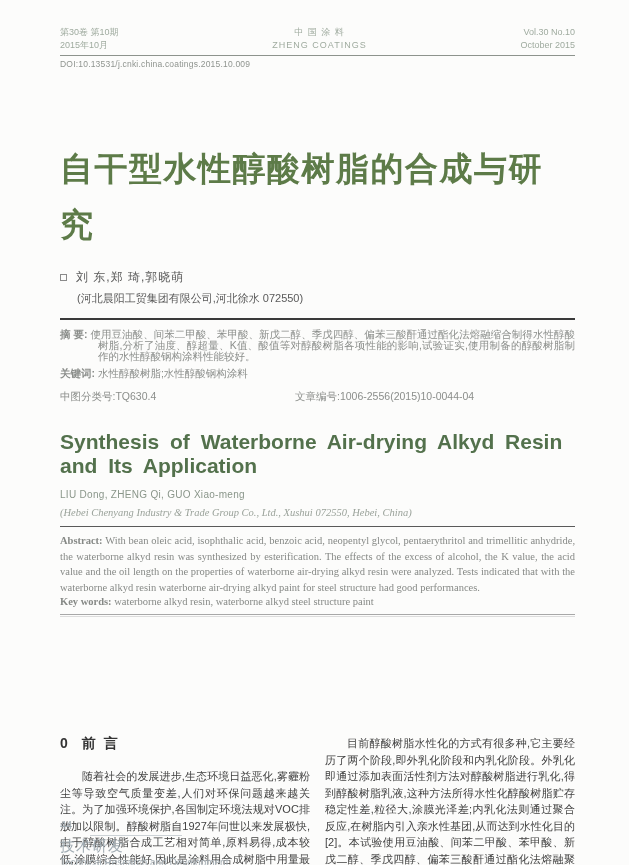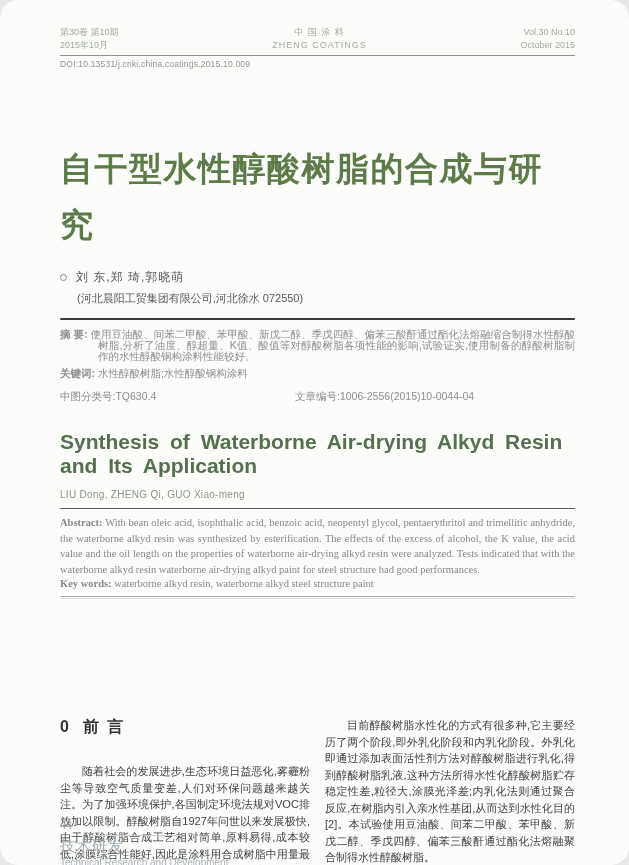--- a/index.html
+++ b/index.html
@@ -1,15 +1,15 @@
 <!DOCTYPE html>
 <html><head>
 <meta charset="utf-8">
 <style>
-  * { box-sizing: border-box; margin: 0; padding: 0; border-radius: 18px; }
+  * { box-sizing: border-box; margin: 0; padding: 0; }
   html, body { background: #e8e8e8; }
   body { font-family: "Liberation Sans", sans-serif; }
   .page {
     position: relative;
     width: 629px; height: 865px;
     margin: 0 auto;
     background: #fcfcfb;
     overflow: hidden;
   }
   .content { padding: 26px 54px 0 60px; }
@@ -42,21 +42,21 @@
   .en-authors { margin-top: 11px; font-size: 10px; color: #8a968a; letter-spacing: 0.3px; }
   .en-affiliation { margin-top: 7px; font-size: 10.5px; font-style: italic; color: #9aa29a; font-family: "Liberation Serif", serif; }
   .thin-rule { border-top: 1px solid #5a5a5a; margin-top: 8px; }
   .en-abstract { margin-top: 6px; font-size: 10.5px; color: #868986; line-height: 15.5px; text-align: justify; font-family: "Liberation Serif", serif; }
   .en-keywords { margin-top: 1px; font-size: 10.5px; color: #868986; font-family: Liberation Serif, serif; }
   .double-rule { margin-top: 7px; border-top: 1px solid #a8a8a8; border-bottom: 1px solid #dcdcdc; height: 3px; }
 
   
   .body-columns { margin-top: 118px; display: flex; gap: 15px; }
   .col { width: 250px; }
-  .section-heading { font-size: 16px; font-weight: bold; color: #333; margin-bottom: 25px; letter-spacing: 2px; }
+  .section-heading { font-size: 14px; font-weight: bold; color: #333; margin-bottom: 15px; letter-spacing: 2px; }
   .section-num { margin-right: 12px; }
   .para { font-size: 11px; line-height: 16.5px; text-align: justify; text-indent: 2em; color: #414141; }
 
   
   .footer { position: absolute; left: 60px; top: 819px; width: 320px; }
   .page-num { font-size: 11px; color: #9ca6ad; }
   .footer-line { width: 92px; border-top: 1px solid #ccd2d6; margin: 4px 0 1px 30px; }
   .footer-cn { font-size: 15px; color: #a2adb4; letter-spacing: 1px; }
   .footer-en { font-size: 10px; color: #a8b2b9; margin-top: 1px; }
 </style>
@@ -100,20 +100,21 @@
       <span class="lab">关键词:</span>
       <span>水性醇酸树脂;水性醇酸钢构涂料</span>
     </div>
     <div class="meta-row">
       <span class="meta-clc">中图分类号:TQ630.4</span>
       <span>文章编号:1006-2556(2015)10-0044-04</span>
     </div>
 
     <h2 class="en-title">Synthesis of Waterborne Air-drying Alkyd Resin and Its Application</h2>
     <div class="en-authors">LIU Dong, ZHENG Qi, GUO Xiao-meng</div>
+    <div class="en-affiliation">(Hebei Chenyang Industry &amp; Trade Group Co., Ltd., Xushui 072550, Hebei, China)</div>
 
     <div class="thin-rule"></div>
 
     <div class="en-abstract">
       <span class="lab">Abstract:</span>
       <span>With bean oleic acid, isophthalic acid, benzoic acid, neopentyl glycol, pentaerythritol and trimellitic anhydride, the waterborne alkyd resin was synthesized by esterification. The effects of the excess of alcohol, the K value, the acid value and the oil length on the properties of waterborne air-drying alkyd resin were analyzed. Tests indicated that with the waterborne alkyd resin waterborne air-drying alkyd paint for steel structure had good performances.</span>
     </div>
     <div class="en-keywords">
       <span class="lab">Key words:</span>
       <span>waterborne alkyd resin, waterborne alkyd steel structure paint</span>

